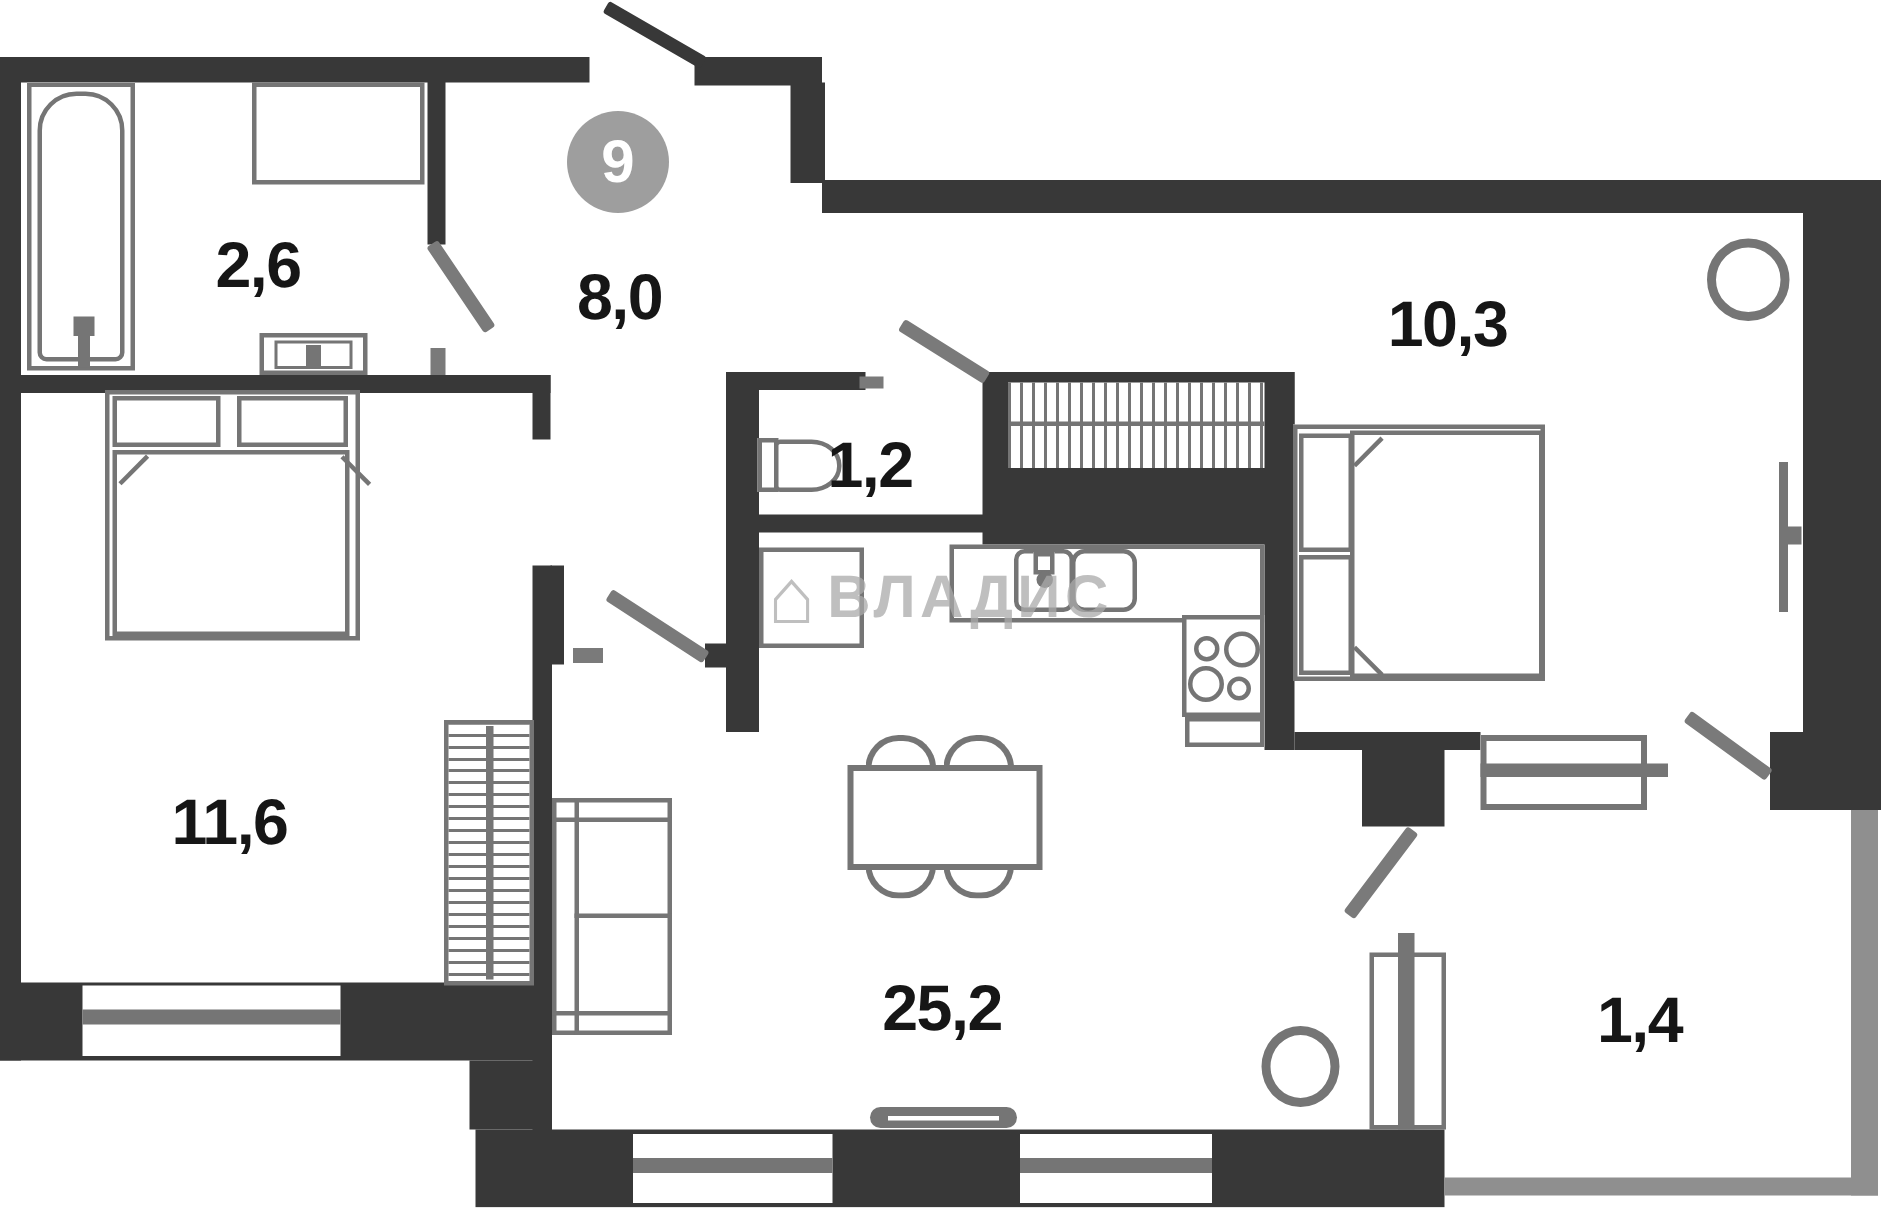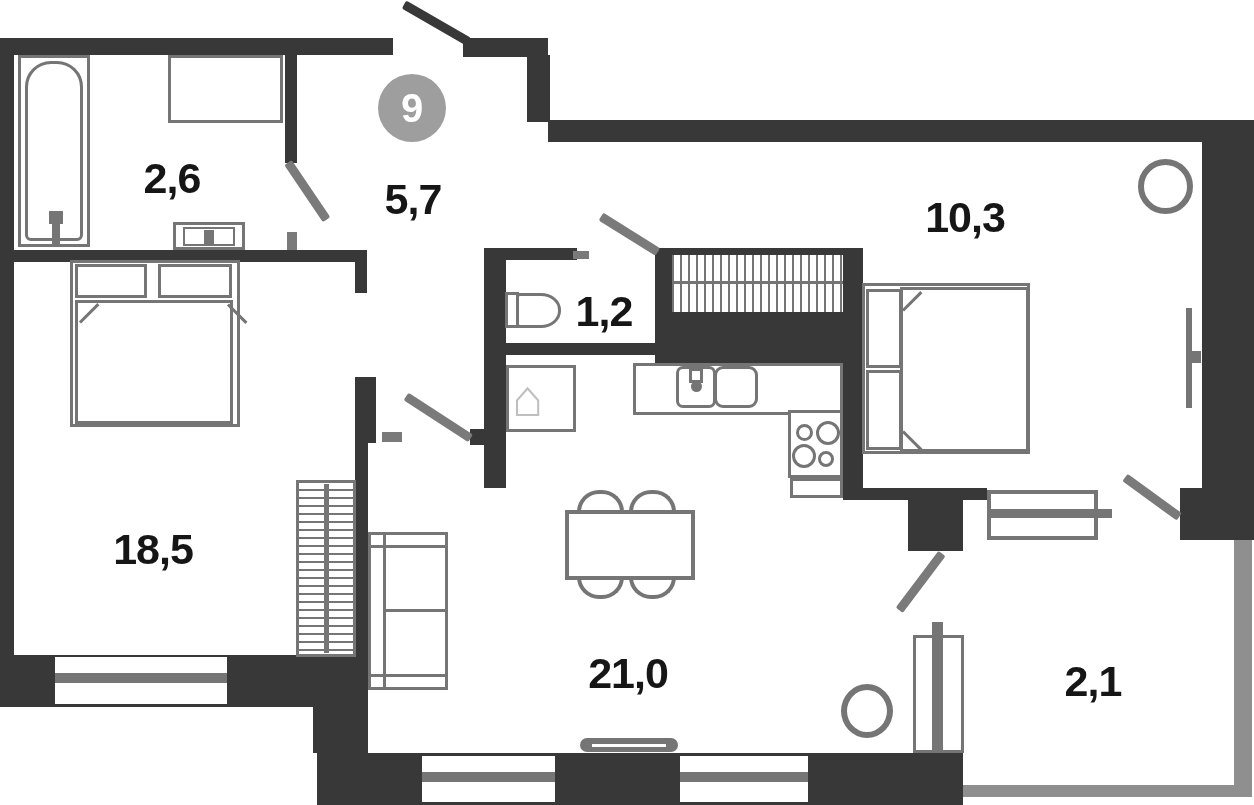--- a/index.html
+++ b/index.html
@@ -40,20 +40,21 @@
   #watermark .house{font-size:52px;line-height:40px;margin-right:8px;}
   #watermark .wmtext{font-size:40px;letter-spacing:3px;line-height:40px;}
 </style>
 </head>
 <body>
 
 <div id="stage">
 
   <div id="watermark">
     <span class="house">⌂</span>
+    <span class="wmtext">ВЛАДИС</span>
   </div>
 
   <div class="wall" style="left:0;top:38px;width:14px;height:669px;"></div>
   <div class="wall" style="left:0;top:38px;width:393px;height:17px;"></div>
   <div class="wall" style="left:463px;top:38px;width:85px;height:19px;"></div>
   <div class="wall" style="left:527px;top:55px;width:23px;height:67px;"></div>
   <div class="wall" style="left:548px;top:120px;width:706px;height:22px;"></div>
   <div class="wall" style="left:1202px;top:120px;width:52px;height:370px;"></div>
   <div class="wall" style="left:1180px;top:488px;width:74px;height:52px;"></div>
 
@@ -160,20 +161,20 @@
   <div class="table" style="left:565px;top:510px;width:130px;height:70px;"></div>
   <div class="fill" style="left:580px;top:738px;width:98px;height:14px;border-radius:7px;"></div>
   <div style="position:absolute;left:592px;top:744px;width:74px;height:3px;background:#fff;z-index:4;"></div>
 
   <div class="furn nofill" style="left:913px;top:635px;width:51px;height:118px;"></div>
   <div class="fill" style="left:932px;top:622px;width:11px;height:131px;"></div>
   <div class="ring" style="left:841px;top:684px;width:52px;height:54px;"></div>
 
   <div id="badge">9</div>
   <span class="label" style="left:172px;top:178px;">2,6</span>
-  <span class="label" style="left:413px;top:199px;">5,7</span>
-  <span class="label" style="left:604px;top:311px;">1,2</span>
+  <span class="label" style="left:413px;top:199px;">8,0</span>
+  <span class="label" style="left:580px;top:311px;">1,2</span>
   <span class="label" style="left:965px;top:217px;">10,3</span>
-  <span class="label" style="left:153px;top:549px;">18,5</span>
-  <span class="label" style="left:628px;top:673px;">21,0</span>
-  <span class="label" style="left:1093px;top:681px;">2,1</span>
+  <span class="label" style="left:153px;top:549px;">11,6</span>
+  <span class="label" style="left:628px;top:673px;">25,2</span>
+  <span class="label" style="left:1093px;top:681px;">1,4</span>
 
 </div>
 
 </body></html>

